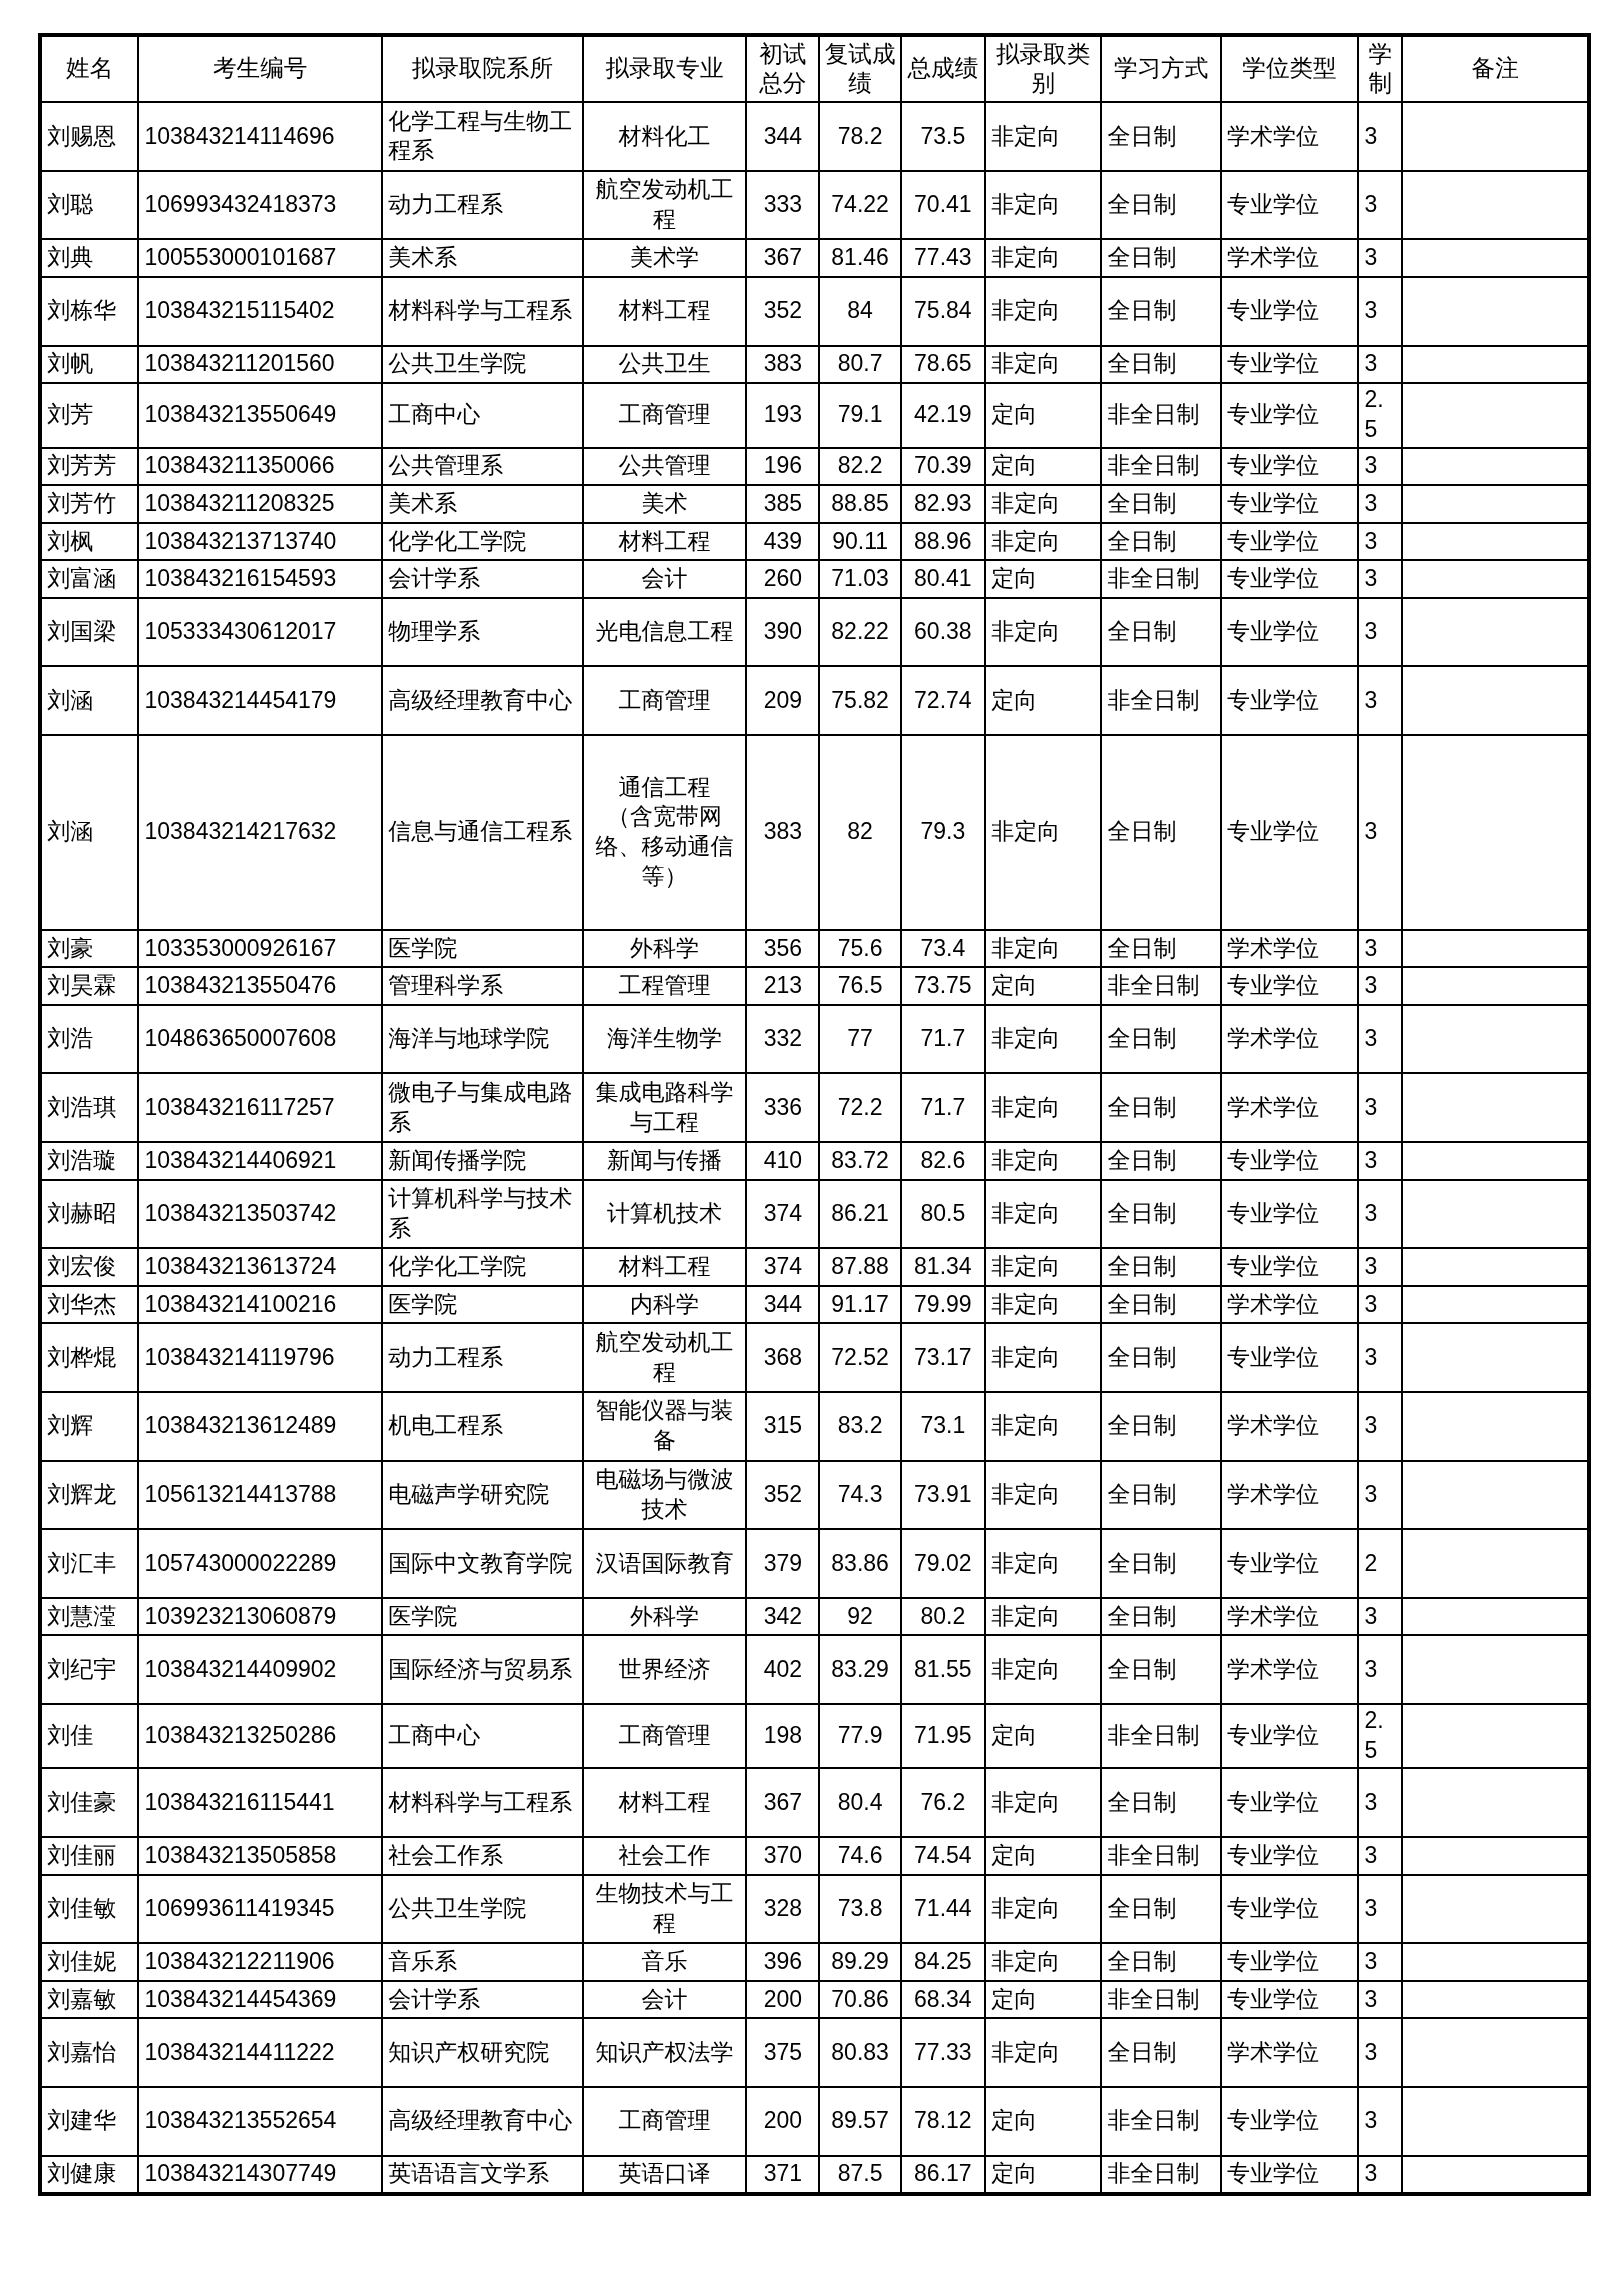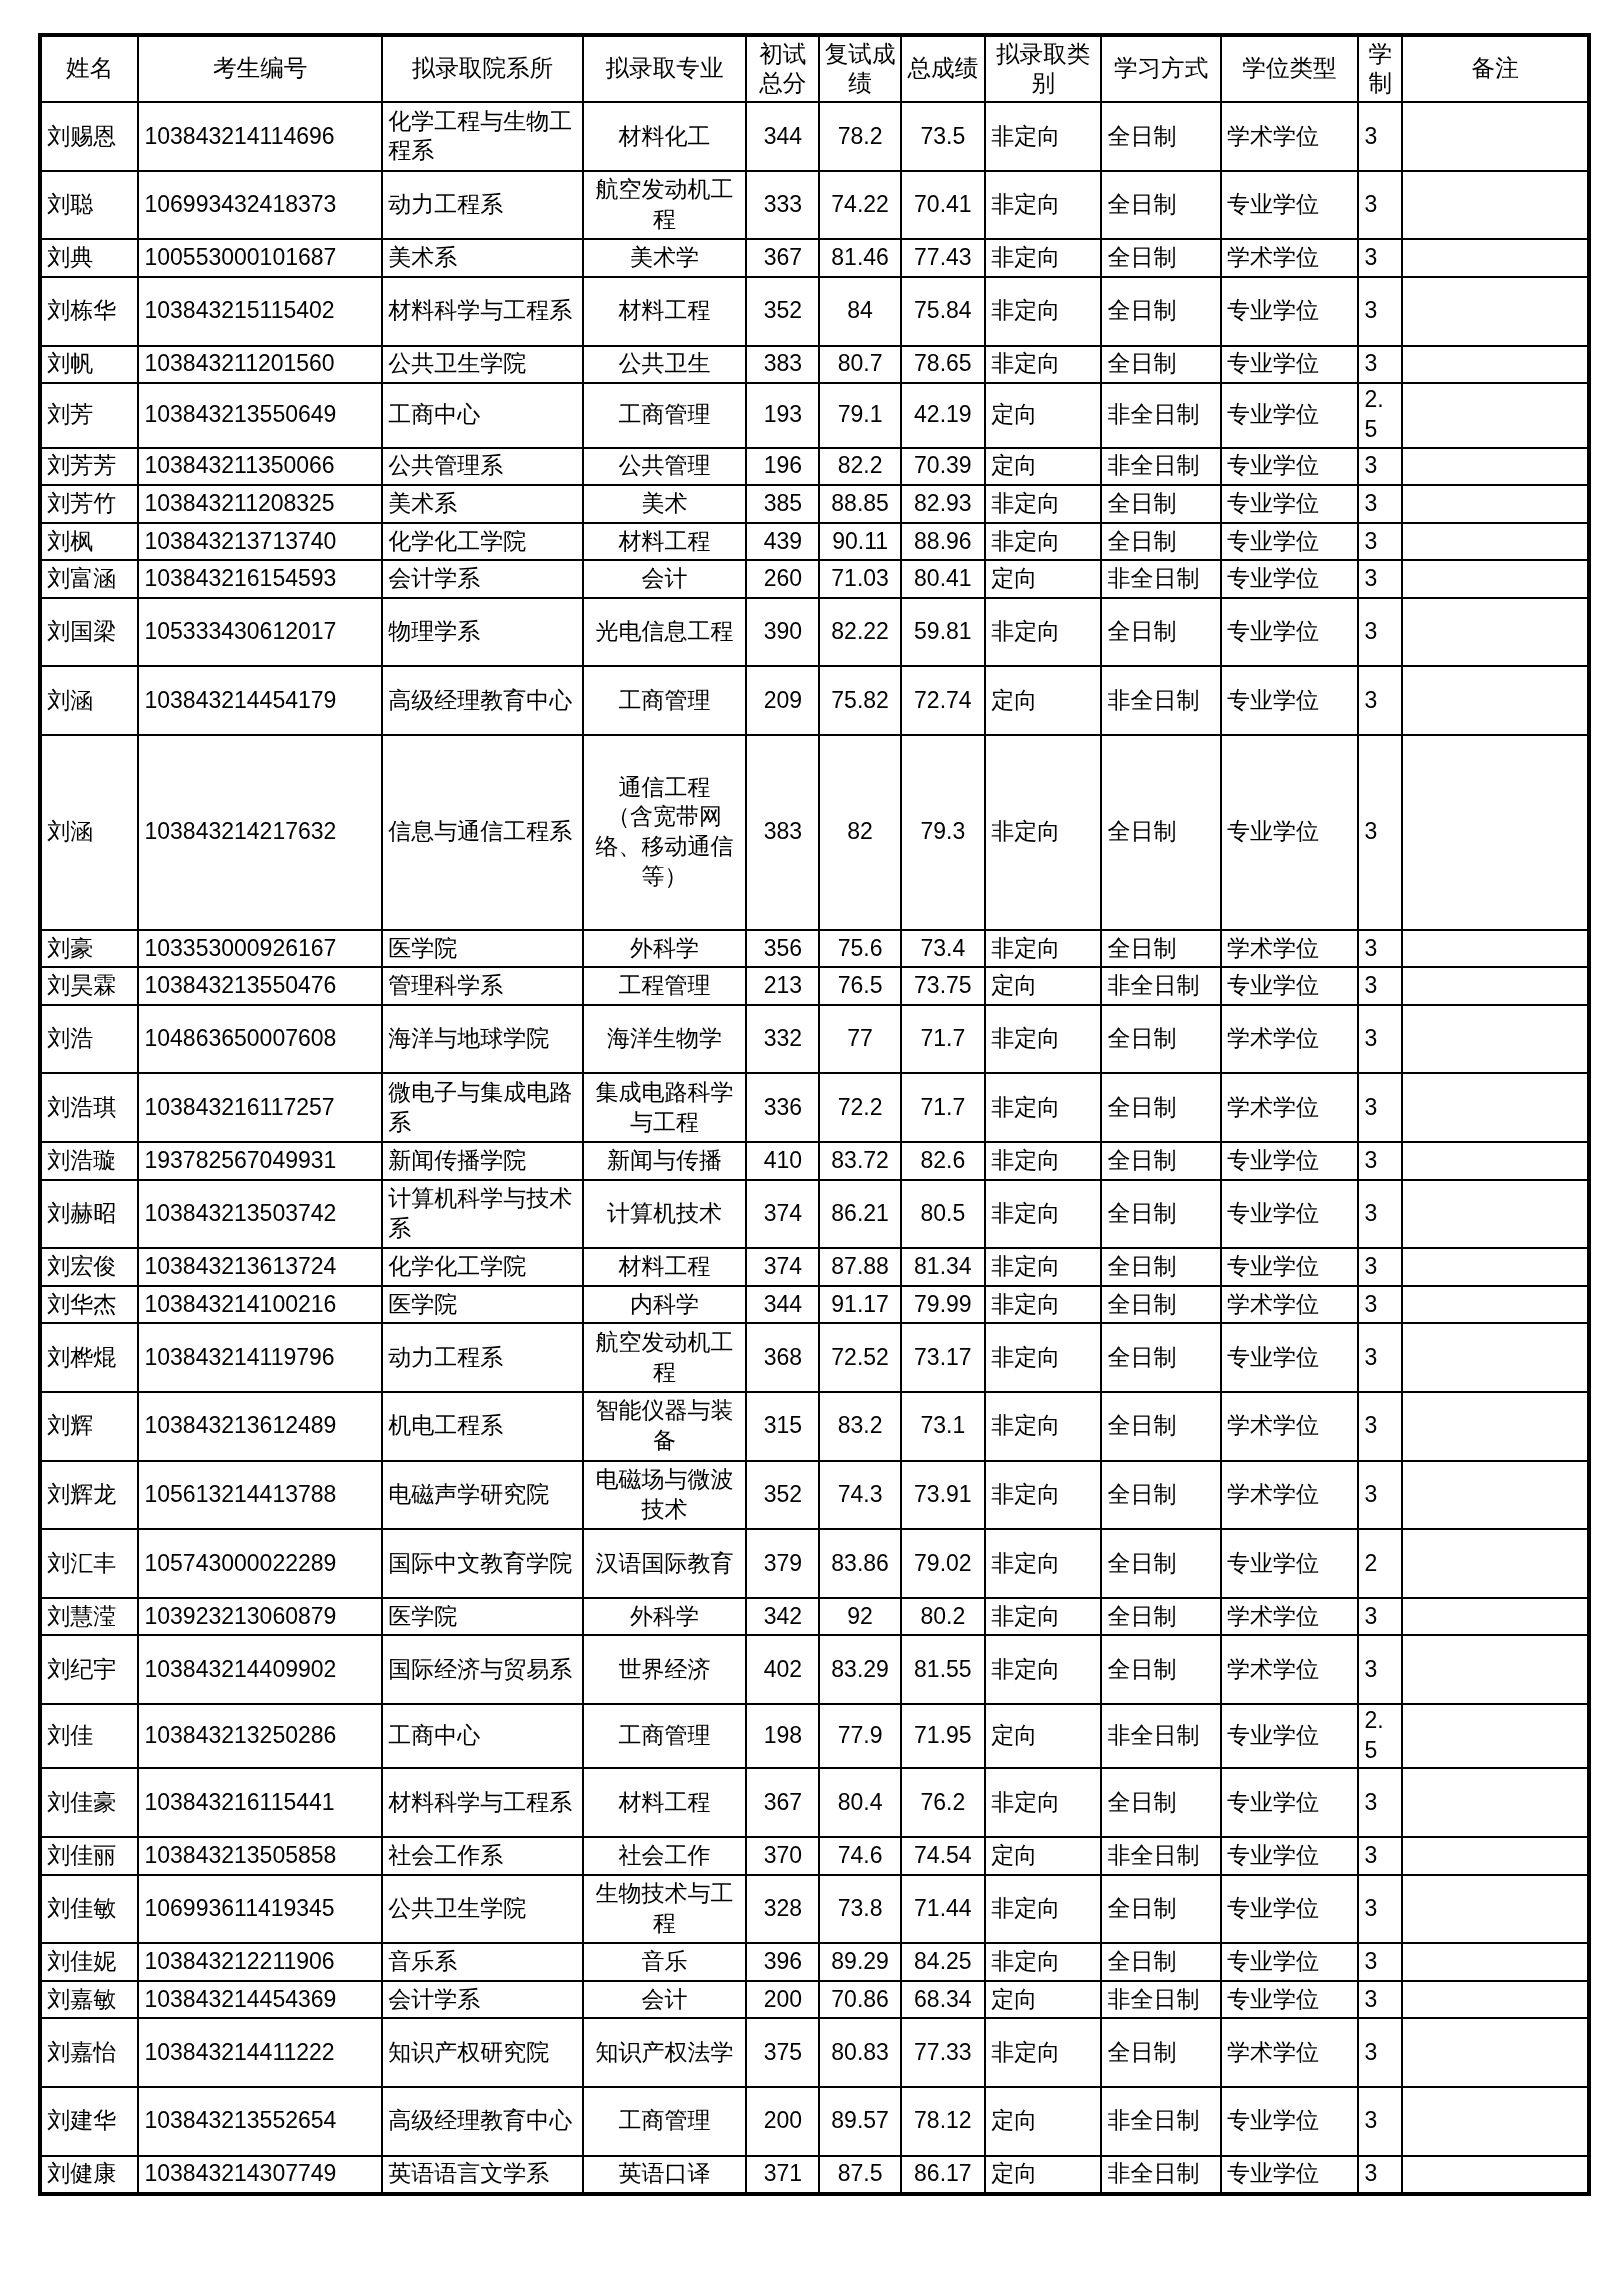--- a/index.html
+++ b/index.html
@@ -200,21 +200,21 @@
           <td>3</td>
           <td></td>
         </tr>
         <tr class="m">
           <td>刘国梁</td>
           <td>105333430612017</td>
           <td>物理学系</td>
           <td class="prewrap">光电信息工程</td>
           <td class="num">390</td>
           <td class="num">82.22</td>
-          <td class="num">59.81</td>
+          <td class="num">60.38</td>
           <td>非定向</td>
           <td>全日制</td>
           <td>专业学位</td>
           <td>3</td>
           <td></td>
         </tr>
         <tr class="m">
           <td>刘涵</td>
           <td>103843214454179</td>
           <td>高级经理教育中心</td>
@@ -294,21 +294,21 @@
           <td class="num">72.2</td>
           <td class="num">71.7</td>
           <td>非定向</td>
           <td>全日制</td>
           <td>学术学位</td>
           <td>3</td>
           <td></td>
         </tr>
         <tr class="s">
           <td>刘浩璇</td>
-          <td>193782567049931</td>
+          <td>103843214406921</td>
           <td>新闻传播学院</td>
           <td class="prewrap">新闻与传播</td>
           <td class="num">410</td>
           <td class="num">83.72</td>
           <td class="num">82.6</td>
           <td>非定向</td>
           <td>全日制</td>
           <td>专业学位</td>
           <td>3</td>
           <td></td>

